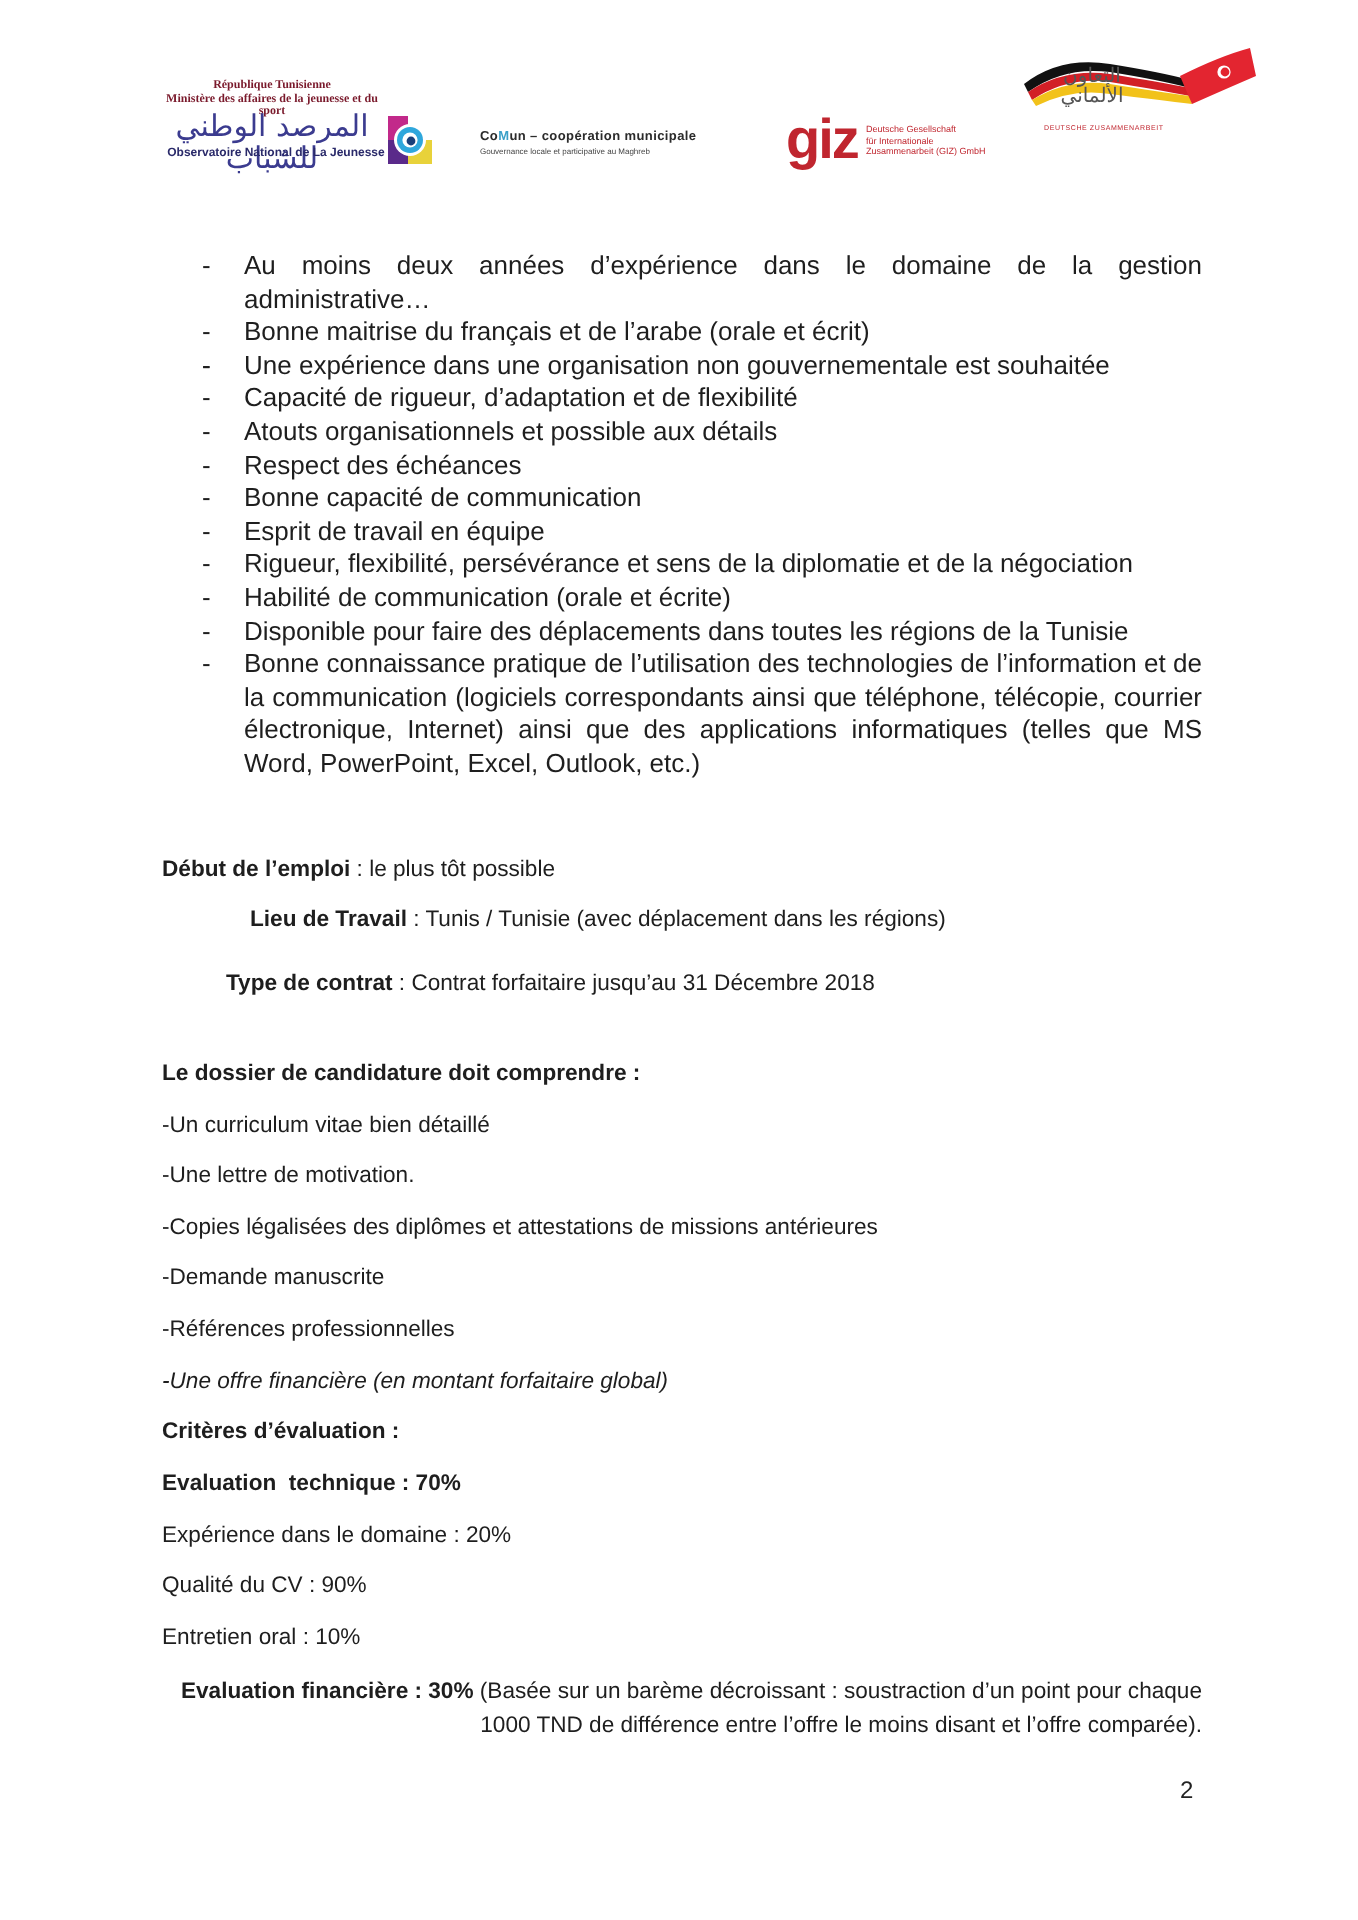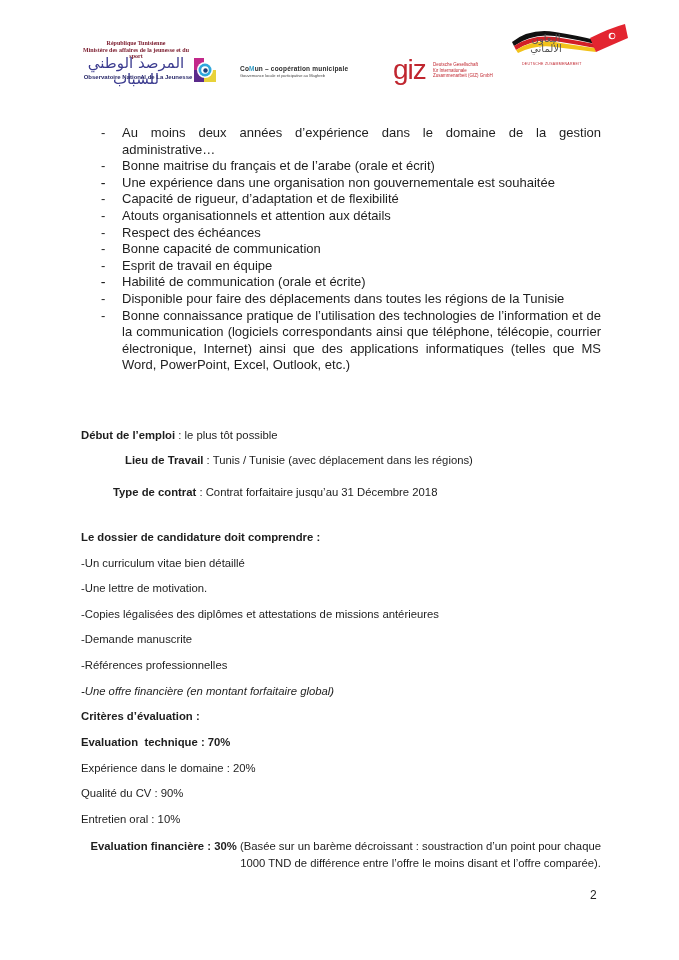--- a/index.html
+++ b/index.html
@@ -30,21 +30,21 @@
 
   
   .logo-comun { position: absolute; left: 240px; top: 65px; width: 140px; height: 20px; }
   .comun-title { font-size: 6.5px; font-weight: bold; color: #2b2b2b; white-space: nowrap; letter-spacing: 0.2px; }
   .comun-title .m { color: #3aa0c8; }
   .comun-sub { font-size: 4px; color: #444; white-space: nowrap; margin-top: 1px; }
 
   
   .logo-giz { position: absolute; left: 393px; top: 58px; width: 110px; height: 30px; }
   .giz-word {
-    position: absolute; left: 0; top: -4px; font-size: 28px; font-weight: normal;
+    position: absolute; left: 0; top: -4px; font-size: 28px; font-weight: bold;
     color: #c0262f; letter-spacing: -1px; font-family: "Liberation Sans", sans-serif;
   }
   .giz-text { position: absolute; left: 40px; top: 4px; font-size: 4.5px; color: #c0262f; line-height: 5.5px; width: 70px; }
 
   
   .logo-coop { position: absolute; left: 510px; top: 22px; width: 120px; height: 55px; }
   .coop-ar {
     position: absolute; left: 16px; top: 12px; font-size: 10px; color: #555;
     direction: rtl; font-family: "DejaVu Sans", sans-serif; line-height: 10px; width: 40px; text-align: center;
   }
@@ -117,25 +117,25 @@
   </div>
 </div>
 
 <div class="content">
   <ul class="bullets">
     <li><span class="dash">-</span><span>Au moins deux années d’expérience dans le domaine de la gestion administrative…</span></li>
     <li><span class="dash">-</span><span>Bonne maitrise du français et de l’arabe (orale et écrit)</span></li>
     <li><span class="dash">-</span></li>
     <li><span class="dash">-</span><span>Une expérience dans une organisation non gouvernementale est souhaitée</span></li>
     <li><span class="dash">-</span><span>Capacité de rigueur, d’adaptation et de flexibilité</span></li>
-    <li><span class="dash">-</span><span>Atouts organisationnels et attention aux détails</span></li>
+    <li><span class="dash">-</span><span>Atouts organisationnels et possible aux détails</span></li>
     <li><span class="dash">-</span><span>Respect des échéances</span></li>
     <li><span class="dash">-</span><span>Bonne capacité de communication</span></li>
     <li><span class="dash">-</span><span>Esprit de travail en équipe</span></li>
-    <li><span class="dash">-</span></li>
+    <li><span class="dash">-</span><span>Rigueur, flexibilité, persévérance et sens de la diplomatie et de la négociation</span></li>
     <li><span class="dash">-</span><span>Habilité de communication (orale et écrite)</span></li>
     <li><span class="dash">-</span><span>Disponible pour faire des déplacements dans toutes les régions de la Tunisie</span></li>
     <li><span class="dash">-</span><span>Bonne connaissance pratique de l’utilisation des technologies de l’information et de la communication (logiciels correspondants ainsi que téléphone, télécopie, courrier électronique, Internet) ainsi que des applications informatiques (telles que MS Word, PowerPoint, Excel, Outlook, etc.)</span></li>
   </ul>
 
   <div class="line" style="top:429px;"><b>Début de l’emploi</b><span> : le plus tôt possible</span></div>
   <div class="line" style="top:454px;padding-left:44px;"><b>Lieu de Travail</b><span> : Tunis / Tunisie (avec déplacement dans les régions)</span></div>
   <div class="line" style="top:486px;margin-left:32px;"><b>Type de contrat</b><span> : Contrat forfaitaire jusqu’au 31 Décembre 2018</span></div>
 
   <div class="line" style="top:531px;"><b>Le dossier de candidature doit comprendre :</b></div>

